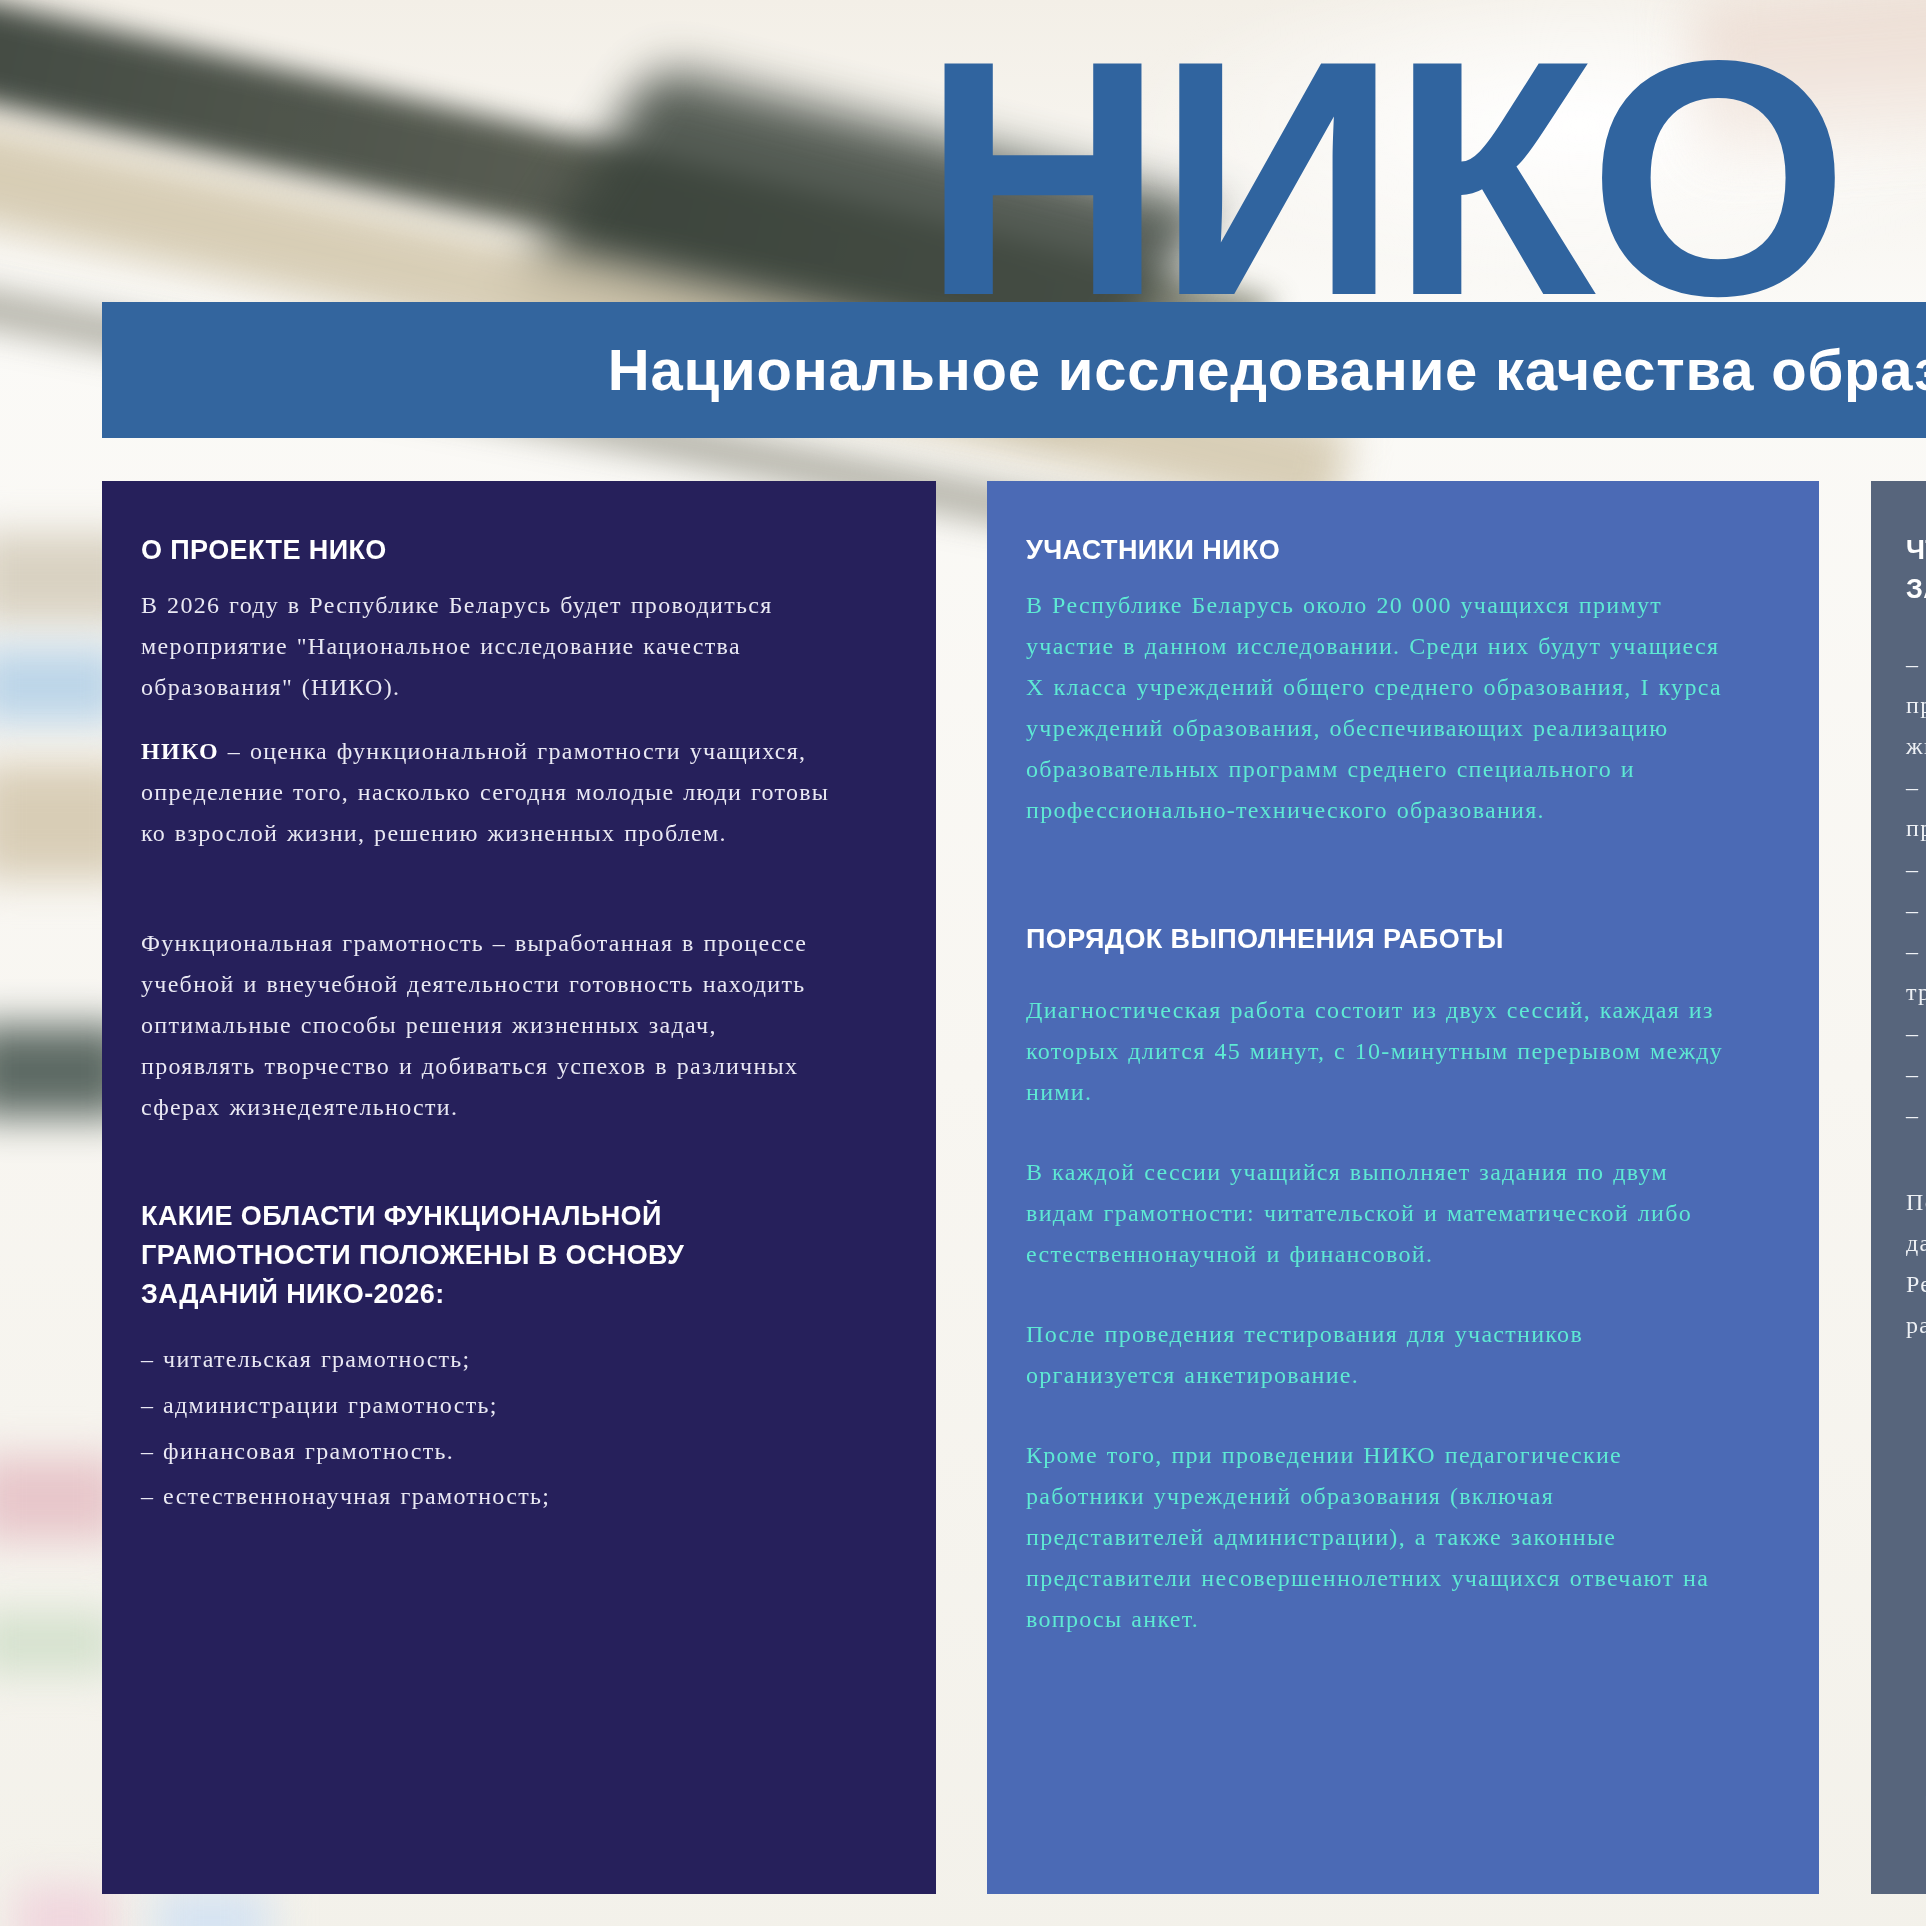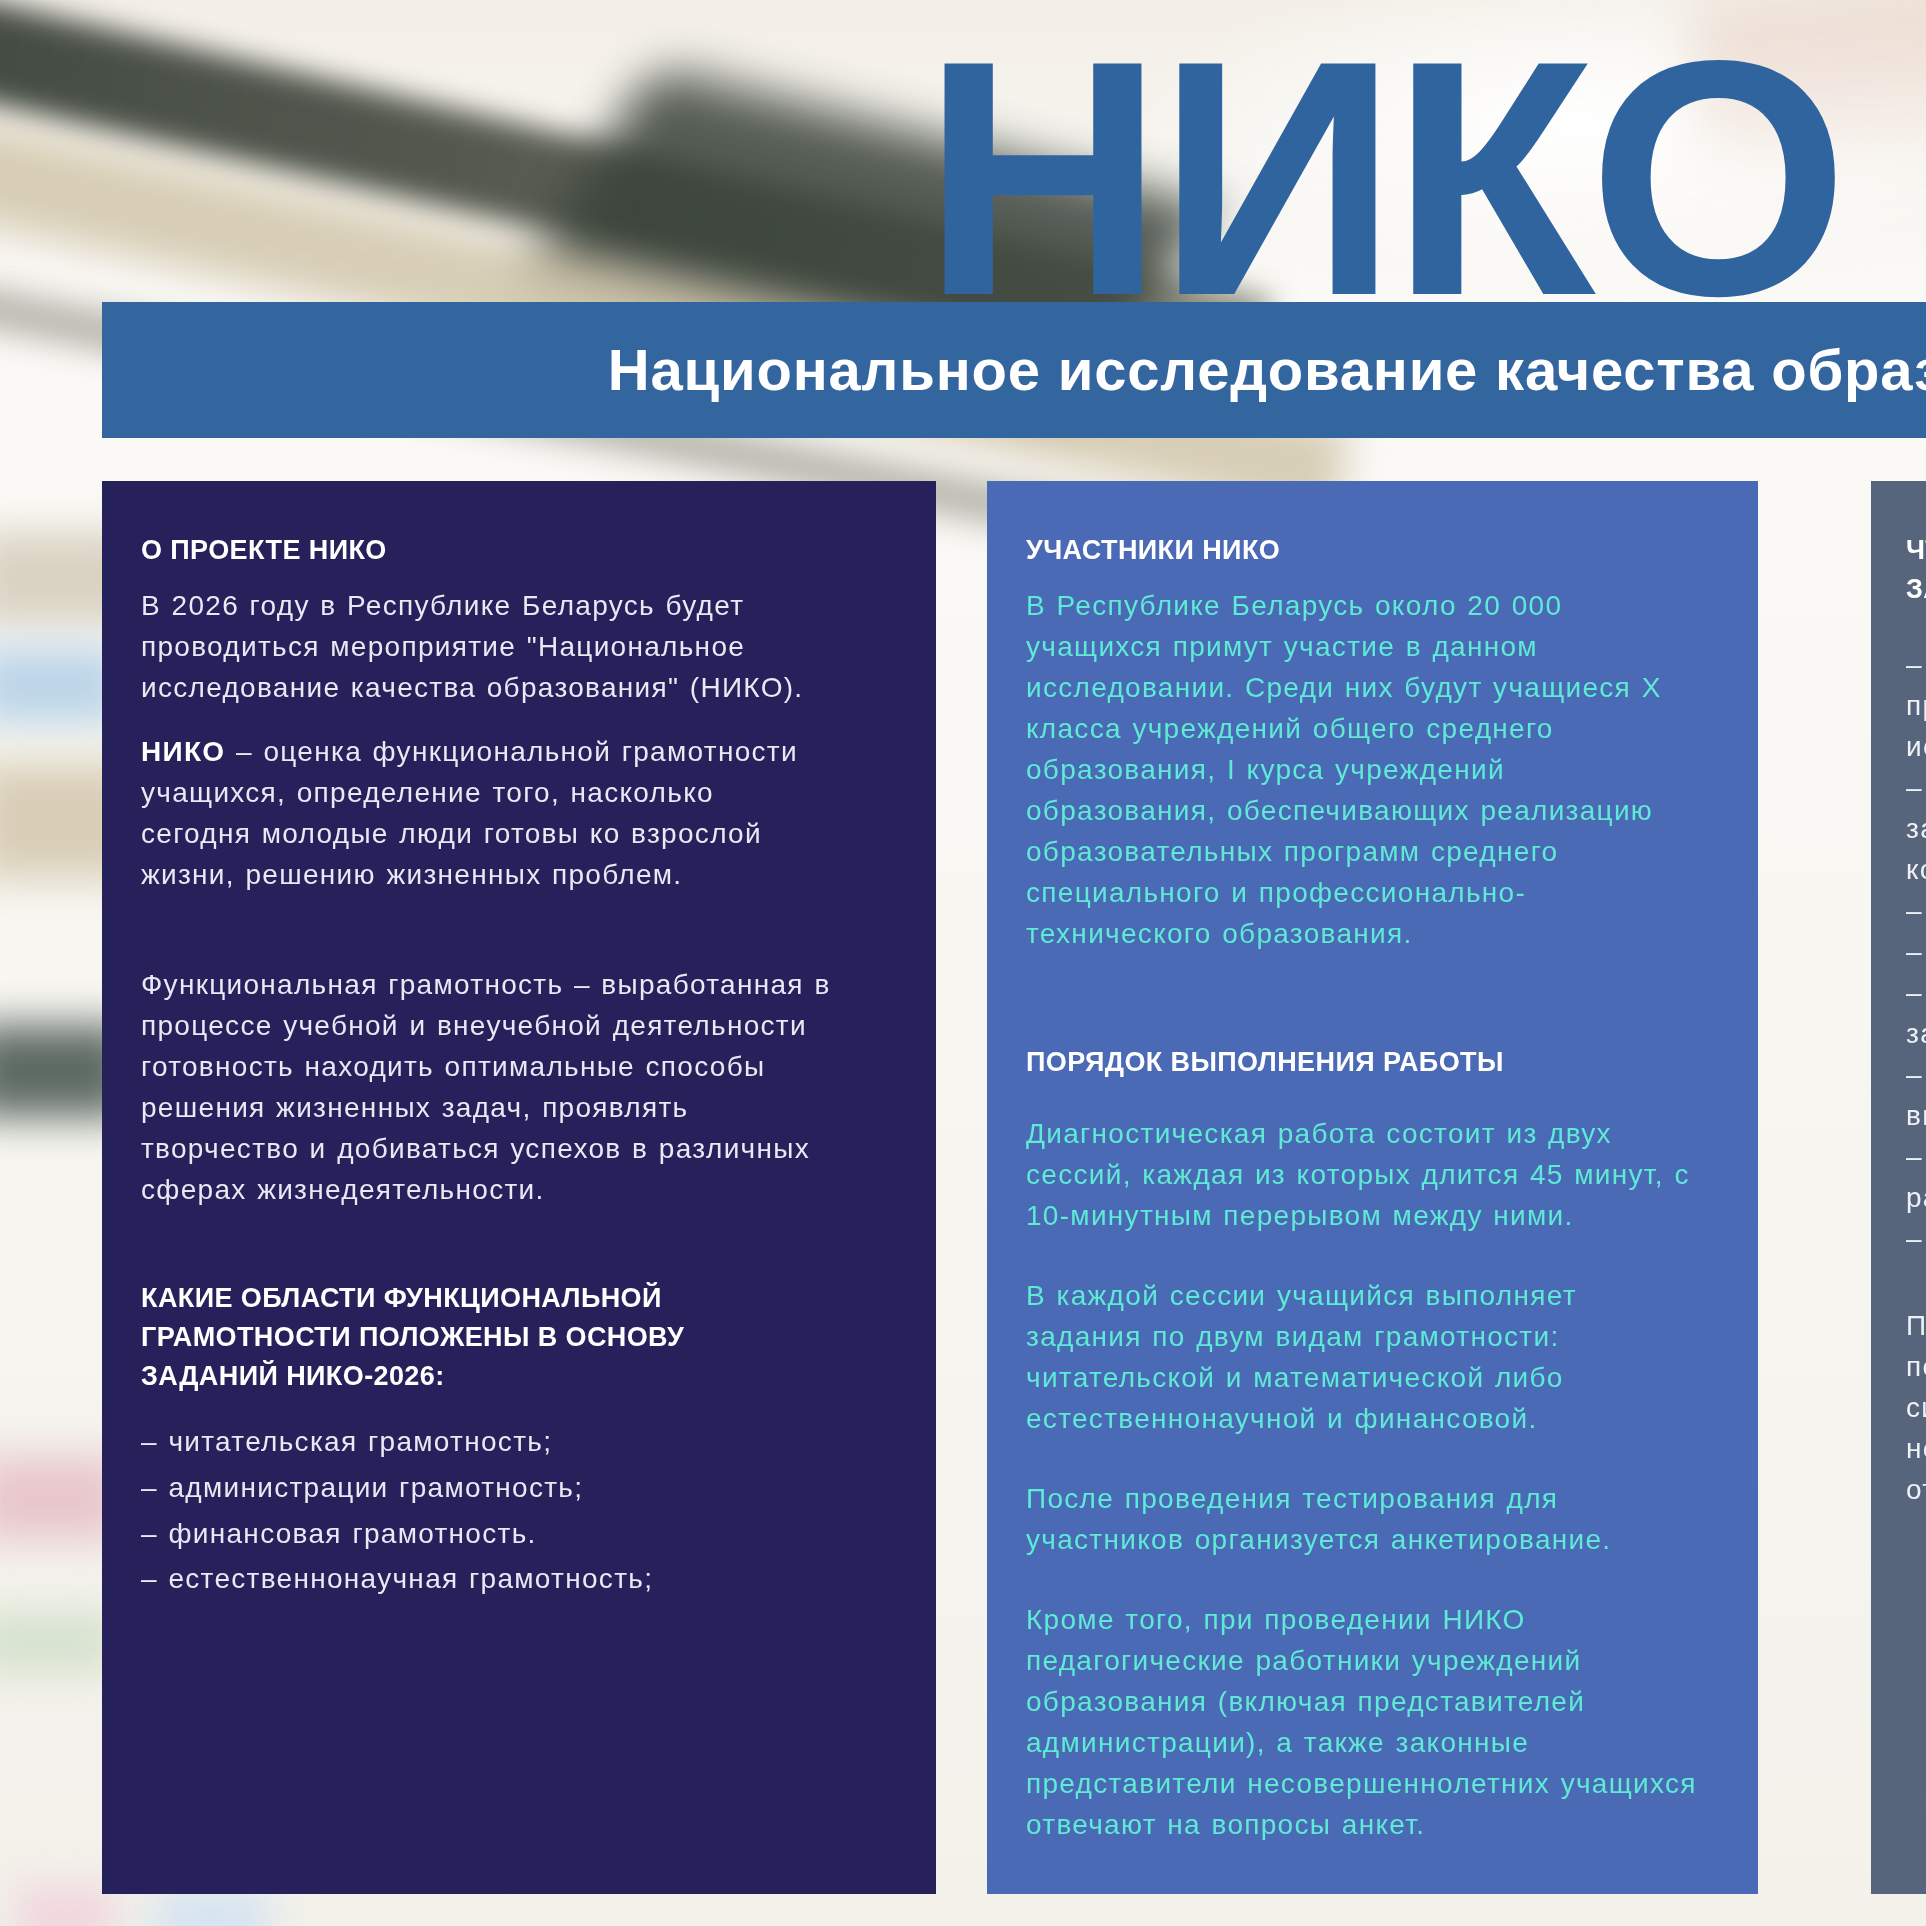--- a/index.html
+++ b/index.html
@@ -10,24 +10,24 @@
   
   .main-title{position:absolute;left:0;top:10.8px;width:100%;text-align:center;
               font-size:335px;font-weight:700;letter-spacing:-7px;line-height:1;
               color:#30649F;white-space:nowrap;}
   .banner{position:absolute;left:102px;top:302px;width:2558px;height:136px;background:#33659E;}
   .banner-text{width:100%;height:136px;line-height:136px;text-align:center;color:#ffffff;
                font-size:58px;font-weight:700;letter-spacing:0.8px;white-space:nowrap;}
   
   .col{position:absolute;top:481px;height:1413px;box-sizing:border-box;padding:50px 61px 35px 39px;}
   .col-1{left:102px;width:834px;background:#26205B;}
-  .col-2{left:987px;width:771px;background:#4B6AB5;}
+  .col-2{left:987px;width:832px;background:#4B6AB5;}
   .col-3{left:1871px;width:789px;background:#57657C;padding:50px 35px 35px 35px;}
   .h{color:#ffffff;font-weight:700;font-size:27px;line-height:39px;letter-spacing:0.4px;}
-  .p{color:#E9E8F3;font-size:28px;line-height:41px;letter-spacing:1.3px;word-spacing:1.5px;}
+  .p{color:#E9E8F3;font-size:24px;line-height:41px;letter-spacing:1.3px;word-spacing:1.5px;font-family:Liberation Serif, serif;}
   .col-2 .p{color:#5eead4;}
   .col-3 .p{color:#EEF1F5;}
   .b{font-weight:700;color:#ffffff;}
   .w1800{max-width:693px;} .w1850{max-width:713px;} .w1880{max-width:724px;}
   .hw1450{max-width:559px;} .hw1620{max-width:624px;}
   .mb40{margin-bottom:15.4px;} .mb60{margin-bottom:23px;} .mb64{margin-bottom:25px;}
   .mb80{margin-bottom:31px;} .mb90{margin-bottom:35px;} .mb100{margin-bottom:39px;}
   .mb120{margin-bottom:46px;} .mb180{margin-bottom:69px;} .mb230{margin-bottom:89px;}
   .list1 .li{margin-bottom:4.6px;}
   

